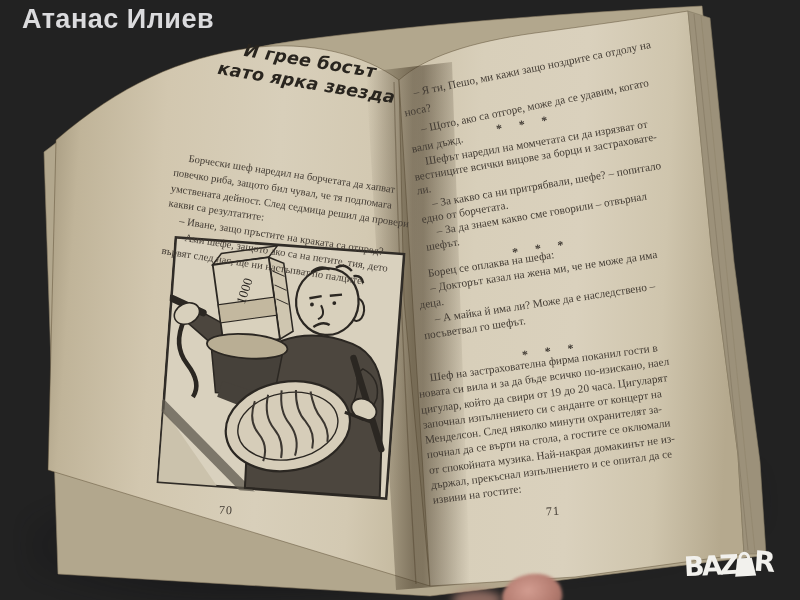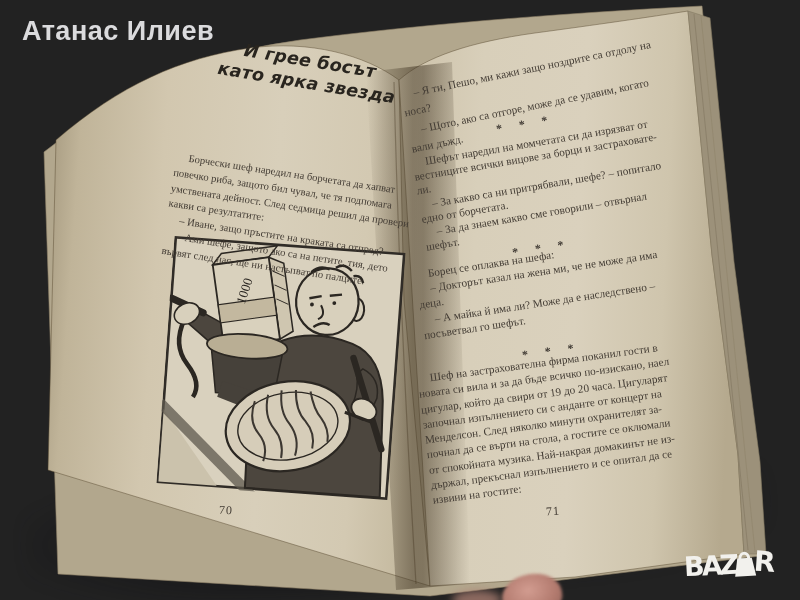--- a/index.html
+++ b/index.html
@@ -37,21 +37,21 @@
   .d2{left:512px;top:241px;transform:rotate(-9deg);}
   .d3{left:522px;top:344px;transform:rotate(-8deg);}
   .pn{font-size:12px;letter-spacing:1px;}
   .pn-left{left:219px;top:503px;transform:rotate(3deg);}
   .pn-right{left:546px;top:504px;transform:rotate(-4deg);}
   .cartoon-box{position:absolute;left:165px;top:243px;width:232px;height:250px;transform:rotate(4.2deg);z-index:2;}
   .finger{position:absolute;z-index:4;}
   .f1{left:502px;top:574px;width:60px;height:42px;border-radius:50% 50% 42% 42%;
     background:radial-gradient(ellipse at 45% 38%, #d29c90, #b37b6f 58%, #8e6057);filter:blur(1.5px);transform:rotate(-9deg);}
   .f2{left:452px;top:590px;width:50px;height:20px;border-radius:50%;background:#b08275;filter:blur(4px);opacity:.75;}
-  .watermark{position:absolute;left:22px;top:16px;z-index:5;font-family:"Liberation Sans",sans-serif;
+  .watermark{position:absolute;left:22px;top:4px;z-index:5;font-family:"Liberation Sans",sans-serif;
     font-weight:bold;font-size:27px;letter-spacing:.5px;color:#e9e9ec;opacity:.93;}
   .bazar{position:absolute;left:684px;top:549px;z-index:5;display:flex;align-items:flex-end;
     transform:rotate(-3deg);color:#f2f1ed;font-family:"DejaVu Sans",sans-serif;font-weight:bold;}
   .bazar .lg{font-size:27px;line-height:1;letter-spacing:-3px;}
   .bazar .lg2{font-size:28px;transform:rotate(7deg);margin-left:-1px;}
   .bazar .bag{margin:0 -1px 0 -2px;}
 </style>
 </head>
 <body>
 

